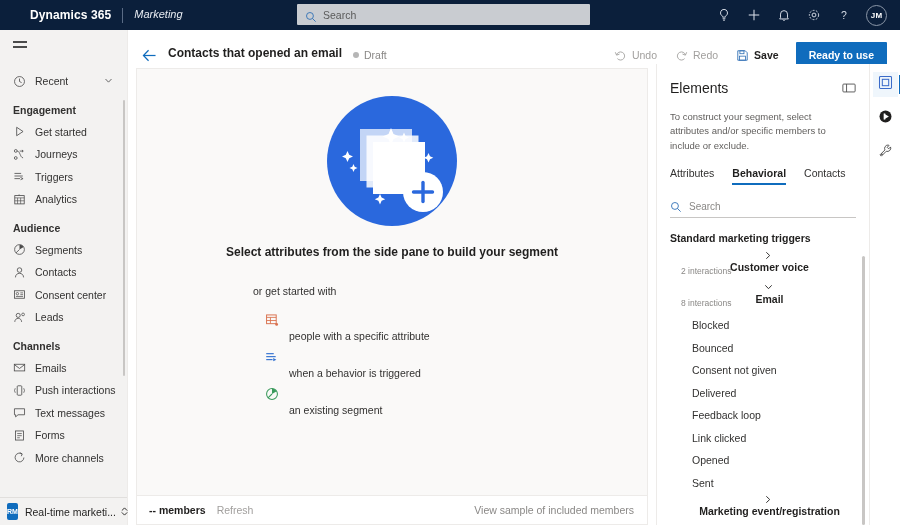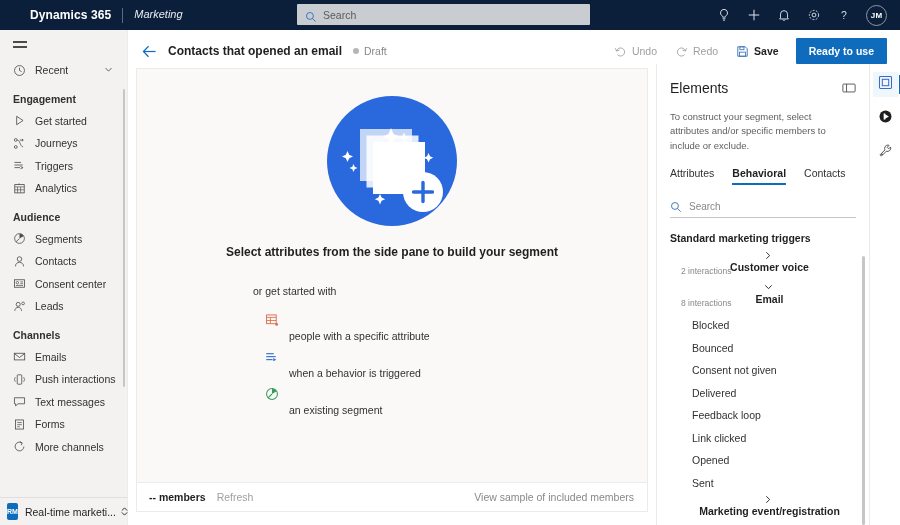--- a/index.html
+++ b/index.html
@@ -43,20 +43,21 @@
   }
 
   
   .body { flex: 1; display: flex; min-height: 0; }
 
   
   .sidebar {
     width: 128px; flex: 0 0 128px; background: #f3f2f1;
     display: flex; flex-direction: column; position: relative;
     border-right: 1px solid #edebe9;
+    gap: 11px;
   }
   .hamburger { padding: 11px 0 6px 13px; cursor: pointer; }
   .hamburger span { display: block; width: 14px; height: 1.6px; background: #4b4b4b; margin-bottom: 3.5px; }
   .side-scroll { flex: 1; overflow: hidden; position: relative; padding-top: 2px; }
   .side-track { position: absolute; right: 2px; top: 32px; bottom: 110px; width: 2.5px; background: #c8c6c4; border-radius: 2px; }
   .side-row {
     height: 22.5px; display: flex; align-items: center; padding-left: 13px;
     font-size: 10.5px; color: #323130; cursor: pointer; position: relative;
   }
   .side-row .ico { width: 13px; height: 13px; margin-right: 9px; flex:0 0 13px; display:flex; align-items:center; justify-content:center; }
@@ -77,22 +78,22 @@
     font-size: 7px; font-weight: bold; display: flex; align-items: center;
     justify-content: center; border-radius: 2px; margin-right: 7px;
   }
   .ws-label { font-size: 10.5px; color: #201f1e; white-space: nowrap; }
   .ws-caret { margin-left: 4px; }
 
   
   .main { flex: 1; display: flex; flex-direction: column; min-width: 0; background: #ffffff; }
 
   .cmdbar {
-    height: 34px; flex: 0 0 34px; display: flex; align-items: center;
-    padding: 8px 13px 0 12px; background: #ffffff;
+    height: 34px; flex: 0 0 34px; display: flex; 
+    padding: 16px 13px 0 12px; background: #ffffff;
   }
   .back-btn { width: 19px; height: 19px; display:flex; align-items:center; justify-content:center; cursor: pointer; margin-right: 9px; }
   .page-title { font-size: 12px; font-weight: bold; color: #201f1e; }
   .status-wrap { display: flex; align-items: center; margin-left: 11px; }
   .status-dot { width: 6px; height: 6px; border-radius: 50%; background: #b6b6b6; margin-right: 5px; }
   .status-txt { font-size: 10.5px; color: #8a8886; }
   .cmd-right { margin-left: auto; display: flex; align-items: center; gap: 0; }
   .cmd-btn {
     display: flex; align-items: center; height: 26px; padding: 0 9px;
     font-size: 10.5px; color: #a19f9d; cursor: default;
@@ -101,21 +102,21 @@
   .cmd-btn .ci { width: 13px; height: 13px; margin-right: 5px; display:flex; align-items:center; justify-content:center; }
   .primary-btn {
     height: 26px; background: #0f6cbd; color: #ffffff; font-size: 10.5px;
     font-weight: bold; display: flex; align-items: center; padding: 0 13px;
     margin-left: 8px; cursor: pointer; border-radius: 1px;
   }
 
   .workarea { flex: 1; display: flex; min-height: 0; background: #ffffff; padding: 0 0 0 0; }
 
   
-  .canvas-col { flex: 1; min-width: 0; display: flex; flex-direction: column; padding: 4px 8px 13px 8px; }
+  .canvas-col { flex: 1; min-width: 0; display: flex; flex-direction: column; padding: 4px 8px 0 8px; }
   .canvas {
     flex: 1; background: #faf9f8; border: 1px solid #edebe9;
     display: flex; flex-direction: column; align-items: center;
     justify-content: flex-start; padding-top: 27px; min-height: 0;
     border-bottom: none;
   }
   .hero { width: 130px; height: 130px; position: relative; }
   .empty-title {
     font-size: 12px; font-weight: bold; color: #201f1e; margin-top: 19px;
   }

